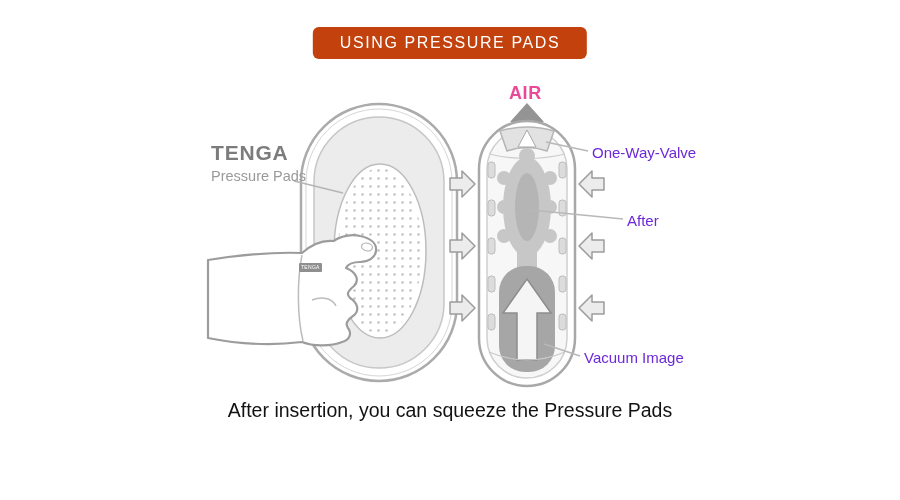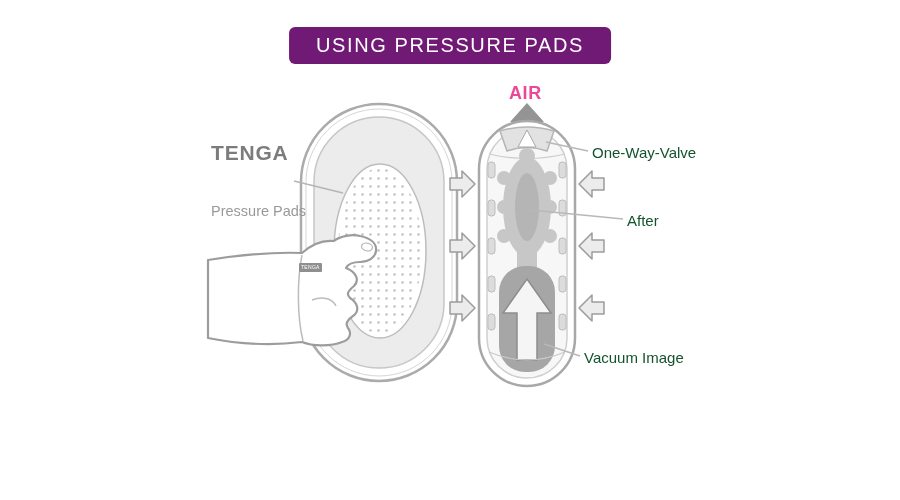--- a/index.html
+++ b/index.html
@@ -7,39 +7,39 @@
     position:relative;
     width:900px;height:500px;
     background:#ffffff;
     overflow:hidden;
     font-family:"Liberation Sans","DejaVu Sans",sans-serif;
   }
   .stage svg{position:absolute;left:0;top:0;}
   .abs{position:absolute;}
   .badge{
     left:50%;top:27px;transform:translateX(-50%);
-    background:#701a75;color:#ffffff;
+    background:#c2410c;color:#ffffff;
     padding:7px 27px;border-radius:6px;
-    font-size:20px;font-weight:500;letter-spacing:1.6px;
+    font-size:16px;font-weight:500;letter-spacing:1.6px;
     white-space:nowrap;
   }
   .push-label{
     left:211px;top:141px;
     color:#7c7c7c;font-size:21px;font-weight:bold;letter-spacing:0.8px;
   }
   .pads-label{
     left:211px;top:168px;
-    color:#9a9a9a;font-size:14.5px;margin-top:35px;
+    color:#9a9a9a;font-size:14.5px;
   }
   .air-label{
     left:509px;top:83px;
     color:#ec4899;font-size:18px;font-weight:bold;letter-spacing:0.6px;
   }
   .right-label{
-    color:#14532d;font-size:15px;white-space:nowrap;
+    color:#6d28d9;font-size:15px;white-space:nowrap;
   }
   .valve-label{left:592px;top:144px;}
   .vacuum-label{left:627px;top:212px;}
   .section-label{left:584px;top:349px;}
   .brand-tag{
     left:299px;top:263px;
     background:#8f8f8f;color:#ffffff;
     font-size:5px;line-height:7px;padding:1px 2px;border-radius:1px;
     letter-spacing:0.3px;
   }
@@ -153,15 +153,16 @@
   <div class="abs push-label">TENGA</div>
   <div class="abs pads-label">Pressure Pads</div>
   <div class="abs brand-tag">TENGA</div>
 
   <div class="abs air-label">AIR</div>
   <div class="abs right-label valve-label">One-Way-Valve</div>
   <div class="abs right-label vacuum-label">After</div>
   <div class="abs right-label section-label">Vacuum Image</div>
 
   <div class="abs caption">
+    <div>After insertion, you can squeeze the Pressure Pads</div>
   </div>
 
 </div>
 
 </body></html>

